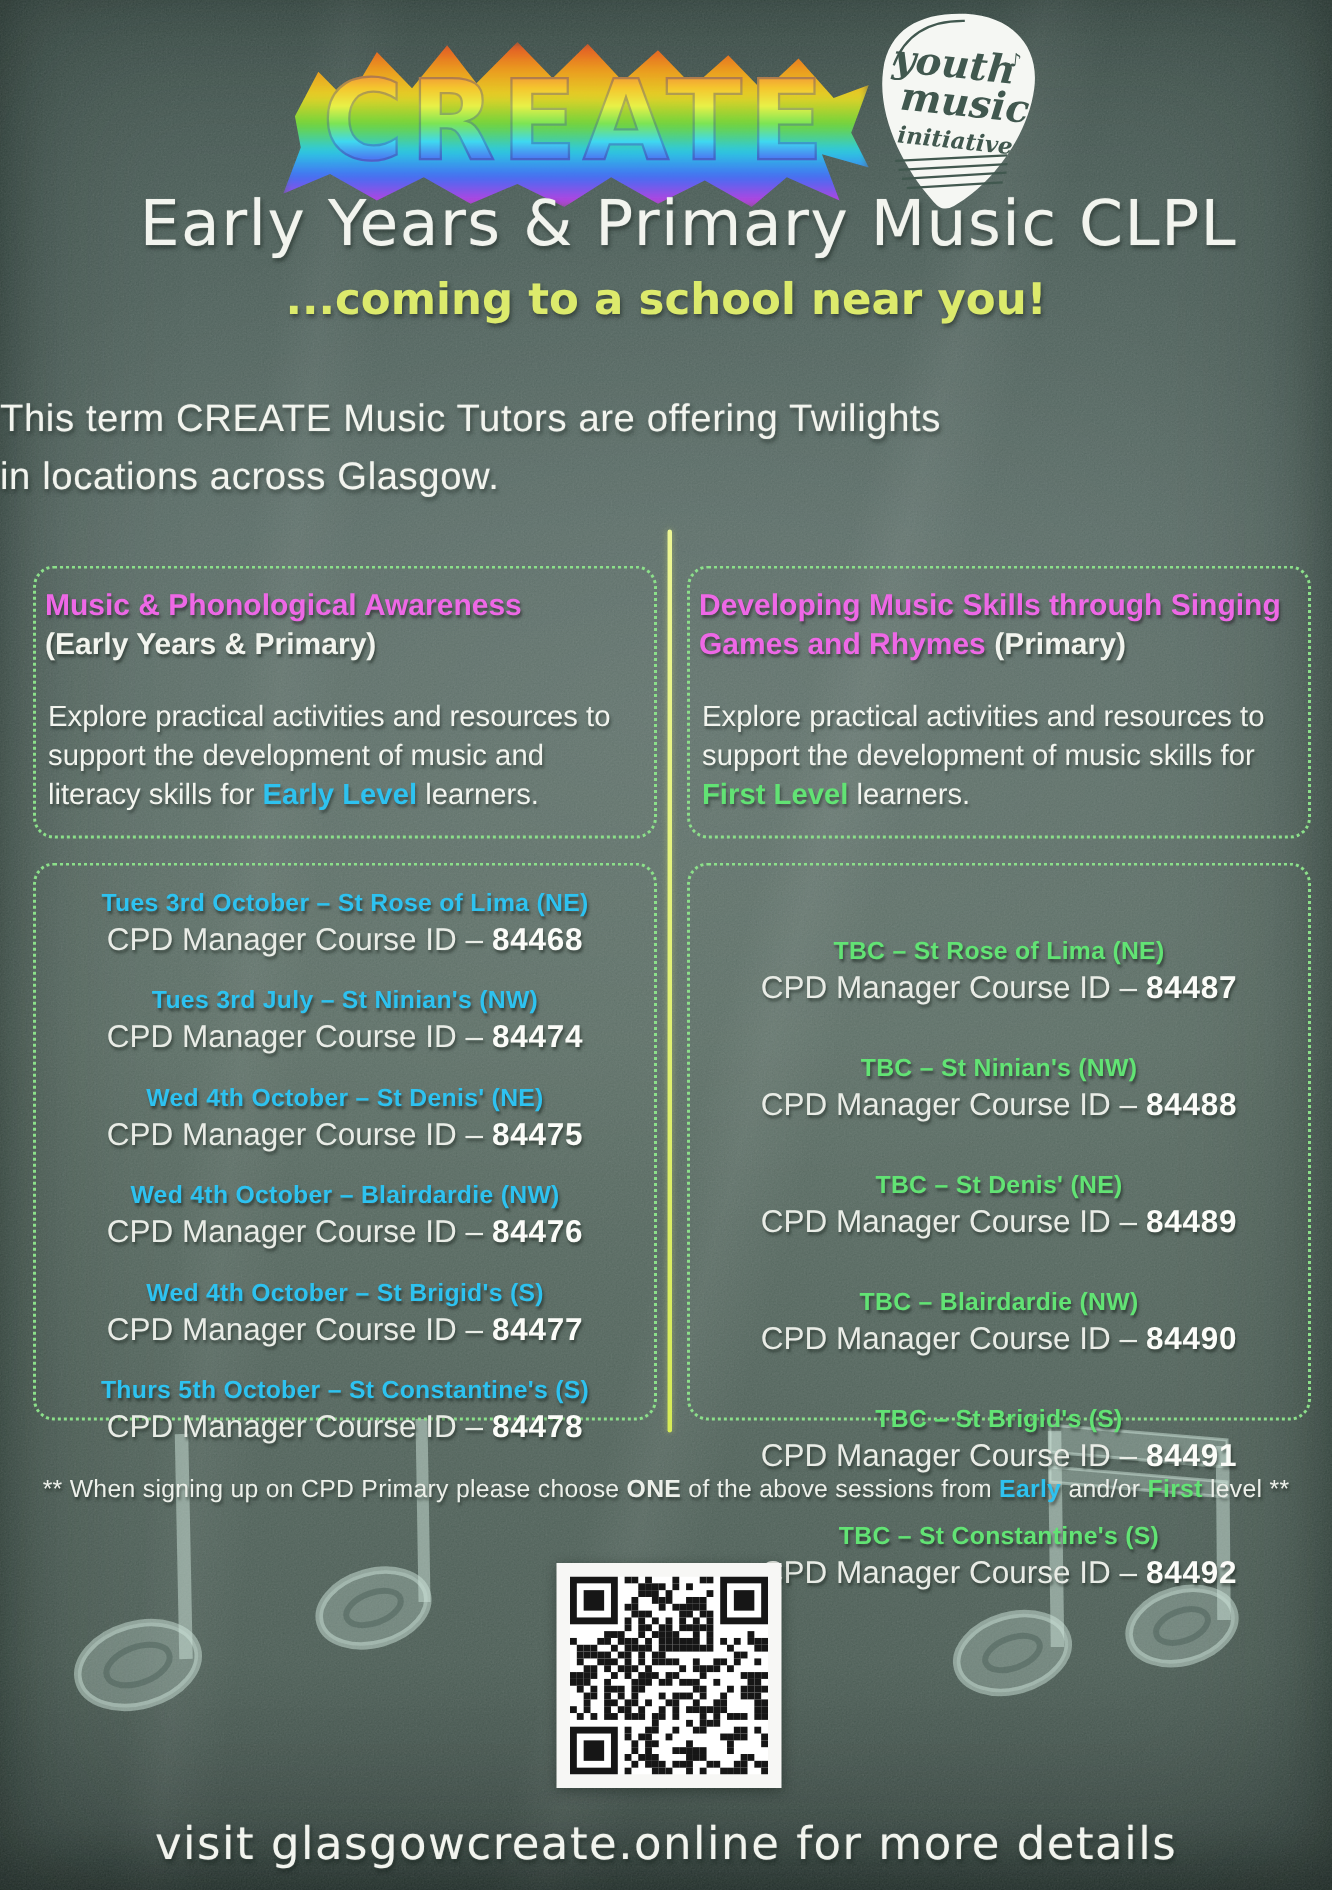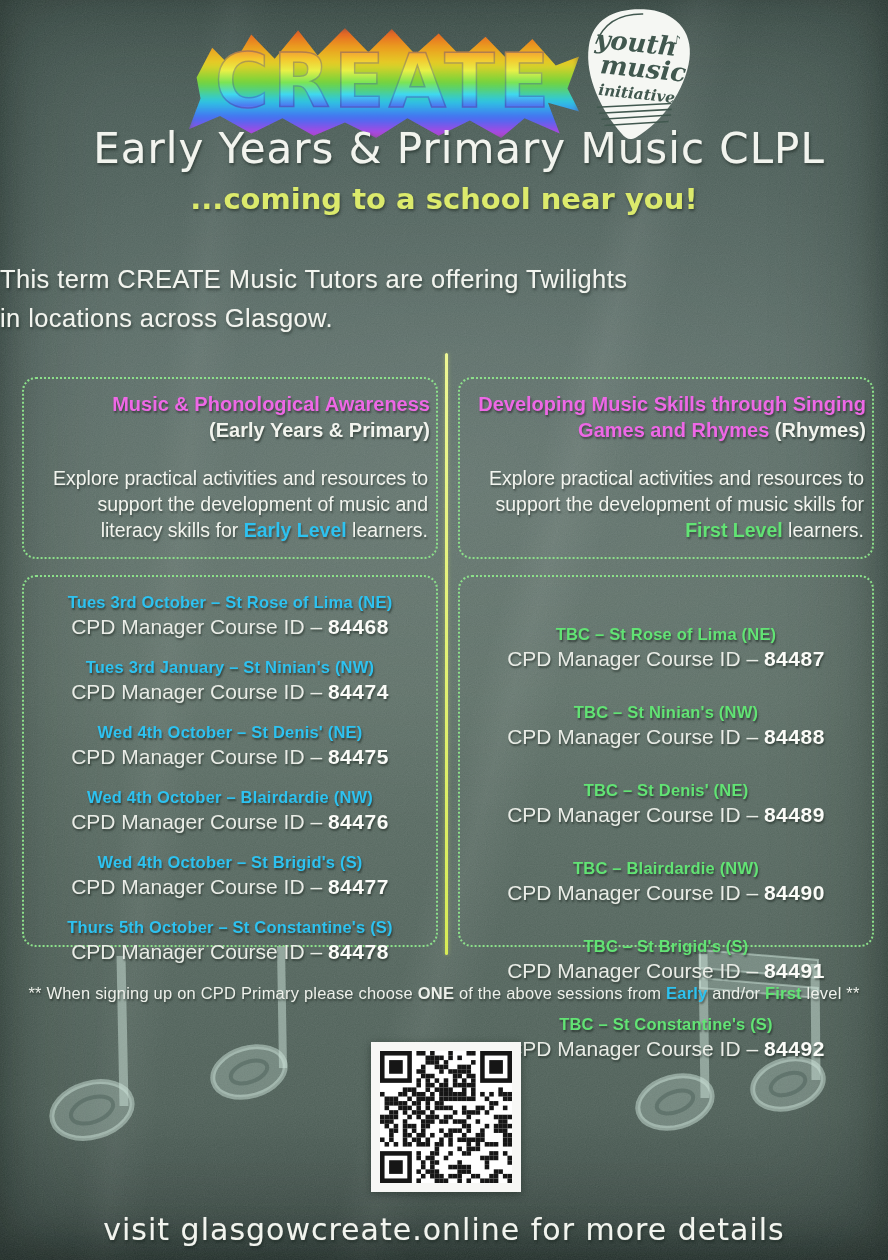--- a/index.html
+++ b/index.html
@@ -39,21 +39,21 @@
   
   .title{position:absolute;top:124px;left:15px;width:100%;text-align:center;font-family:"DejaVu Sans",sans-serif;font-size:42px;letter-spacing:1px;font-weight:500;}
   .subtitle{position:absolute;top:182px;left:0;width:100%;text-align:center;font-family:"DejaVu Sans",sans-serif;font-size:29px;font-weight:600;color:var(--yellow);text-shadow:1px 2px 3px rgba(15,25,20,.5);}
   .intro{position:absolute;top:260px;left:0;width:100%;text-align:left;font-size:25.5px;line-height:39px;letter-spacing:.4px;font-weight:500;}
 
   
   .col{position:absolute;width:416px;}
   .col-left{left:22px;top:377px;}
   .col-right{left:458px;top:377px;}
   .box{box-sizing:border-box;border:2px dotted var(--box_border);border-radius:14px;width:100%;}
-  .info-box{height:182px;padding:12px 6px;text-align:right;}
+  .info-box{height:182px;padding:12px 6px;text-align:left;}
   .session-box{height:372px;margin-top:16px;padding:16px 2px;text-align:center;}
   .box-heading{font-size:20px;line-height:26px;font-weight:bold;}
   .pink{color:var(--pink);text-shadow:1px 2px 2px rgba(25,15,25,.5);}
   .white-bold{color:var(--chalk);font-weight:bold;text-shadow:1px 2px 2px rgba(15,25,20,.5);}
   .box-desc{font-size:19.5px;line-height:26px;margin:22px 2px 0 2px;color:var(--chalk);text-shadow:1px 2px 2px rgba(15,25,20,.45);}
   .cyan-bold{color:var(--cyan);font-weight:bold;}
   .green-bold{color:var(--green);font-weight:bold;}
   .divider{position:absolute;left:445px;top:353px;width:3px;height:602px;background:linear-gradient(180deg,#eef795,#d7ec56);border-radius:2px;box-shadow:0 0 4px rgba(222,240,110,.4);}
 
   .session{margin-bottom:19px;}
@@ -149,21 +149,21 @@
         <span class="white-bold">(Early Years &amp; Primary)</span>
       </div>
       <div class="box-desc"><span>Explore practical activities and resources to support the development of music and literacy skills for </span><span class="cyan-bold">Early Level</span><span> learners.</span></div>
     </div>
     <div class="box session-box">
       <div class="session">
         <div class="session-title">Tues 3rd October – St Rose of Lima (NE)</div>
         <div class="session-id"><span>CPD Manager Course ID –</span> <b>84468</b></div>
       </div>
       <div class="session">
-        <div class="session-title">Tues 3rd January – St Ninian's (NW)</div>
+        <div class="session-title">Tues 3rd July – St Ninian's (NW)</div>
         <div class="session-id"><span>CPD Manager Course ID –</span> <b>84474</b></div>
       </div>
       <div class="session">
         <div class="session-title">Wed 4th October – St Denis' (NE)</div>
         <div class="session-id"><span>CPD Manager Course ID –</span> <b>84475</b></div>
       </div>
       <div class="session">
         <div class="session-title">Wed 4th October – Blairdardie (NW)</div>
         <div class="session-id"><span>CPD Manager Course ID –</span> <b>84476</b></div>
       </div>
@@ -175,21 +175,21 @@
         <div class="session-title">Thurs 5th October – St Constantine's (S)</div>
         <div class="session-id"><span>CPD Manager Course ID –</span> <b>84478</b></div>
       </div>
     </div>
   </div>
 
   <div class="col col-right">
     <div class="box info-box">
       <div class="box-heading">
         <span class="pink">Developing Music Skills through Singing Games and Rhymes</span>
-        <span class="white-bold">(Rhymes)</span>
+        <span class="white-bold">(Primary)</span>
       </div>
       <div class="box-desc"><span>Explore practical activities and resources to support the development of music skills for </span><span class="green-bold">First Level</span><span> learners.</span></div>
     </div>
     <div class="box session-box">
       <div class="session">
         <div class="session-title">TBC – St Rose of Lima (NE)</div>
         <div class="session-id"><span>CPD Manager Course ID –</span> <b>84487</b></div>
       </div>
       <div class="session">
         <div class="session-title">TBC – St Ninian's (NW)</div>

